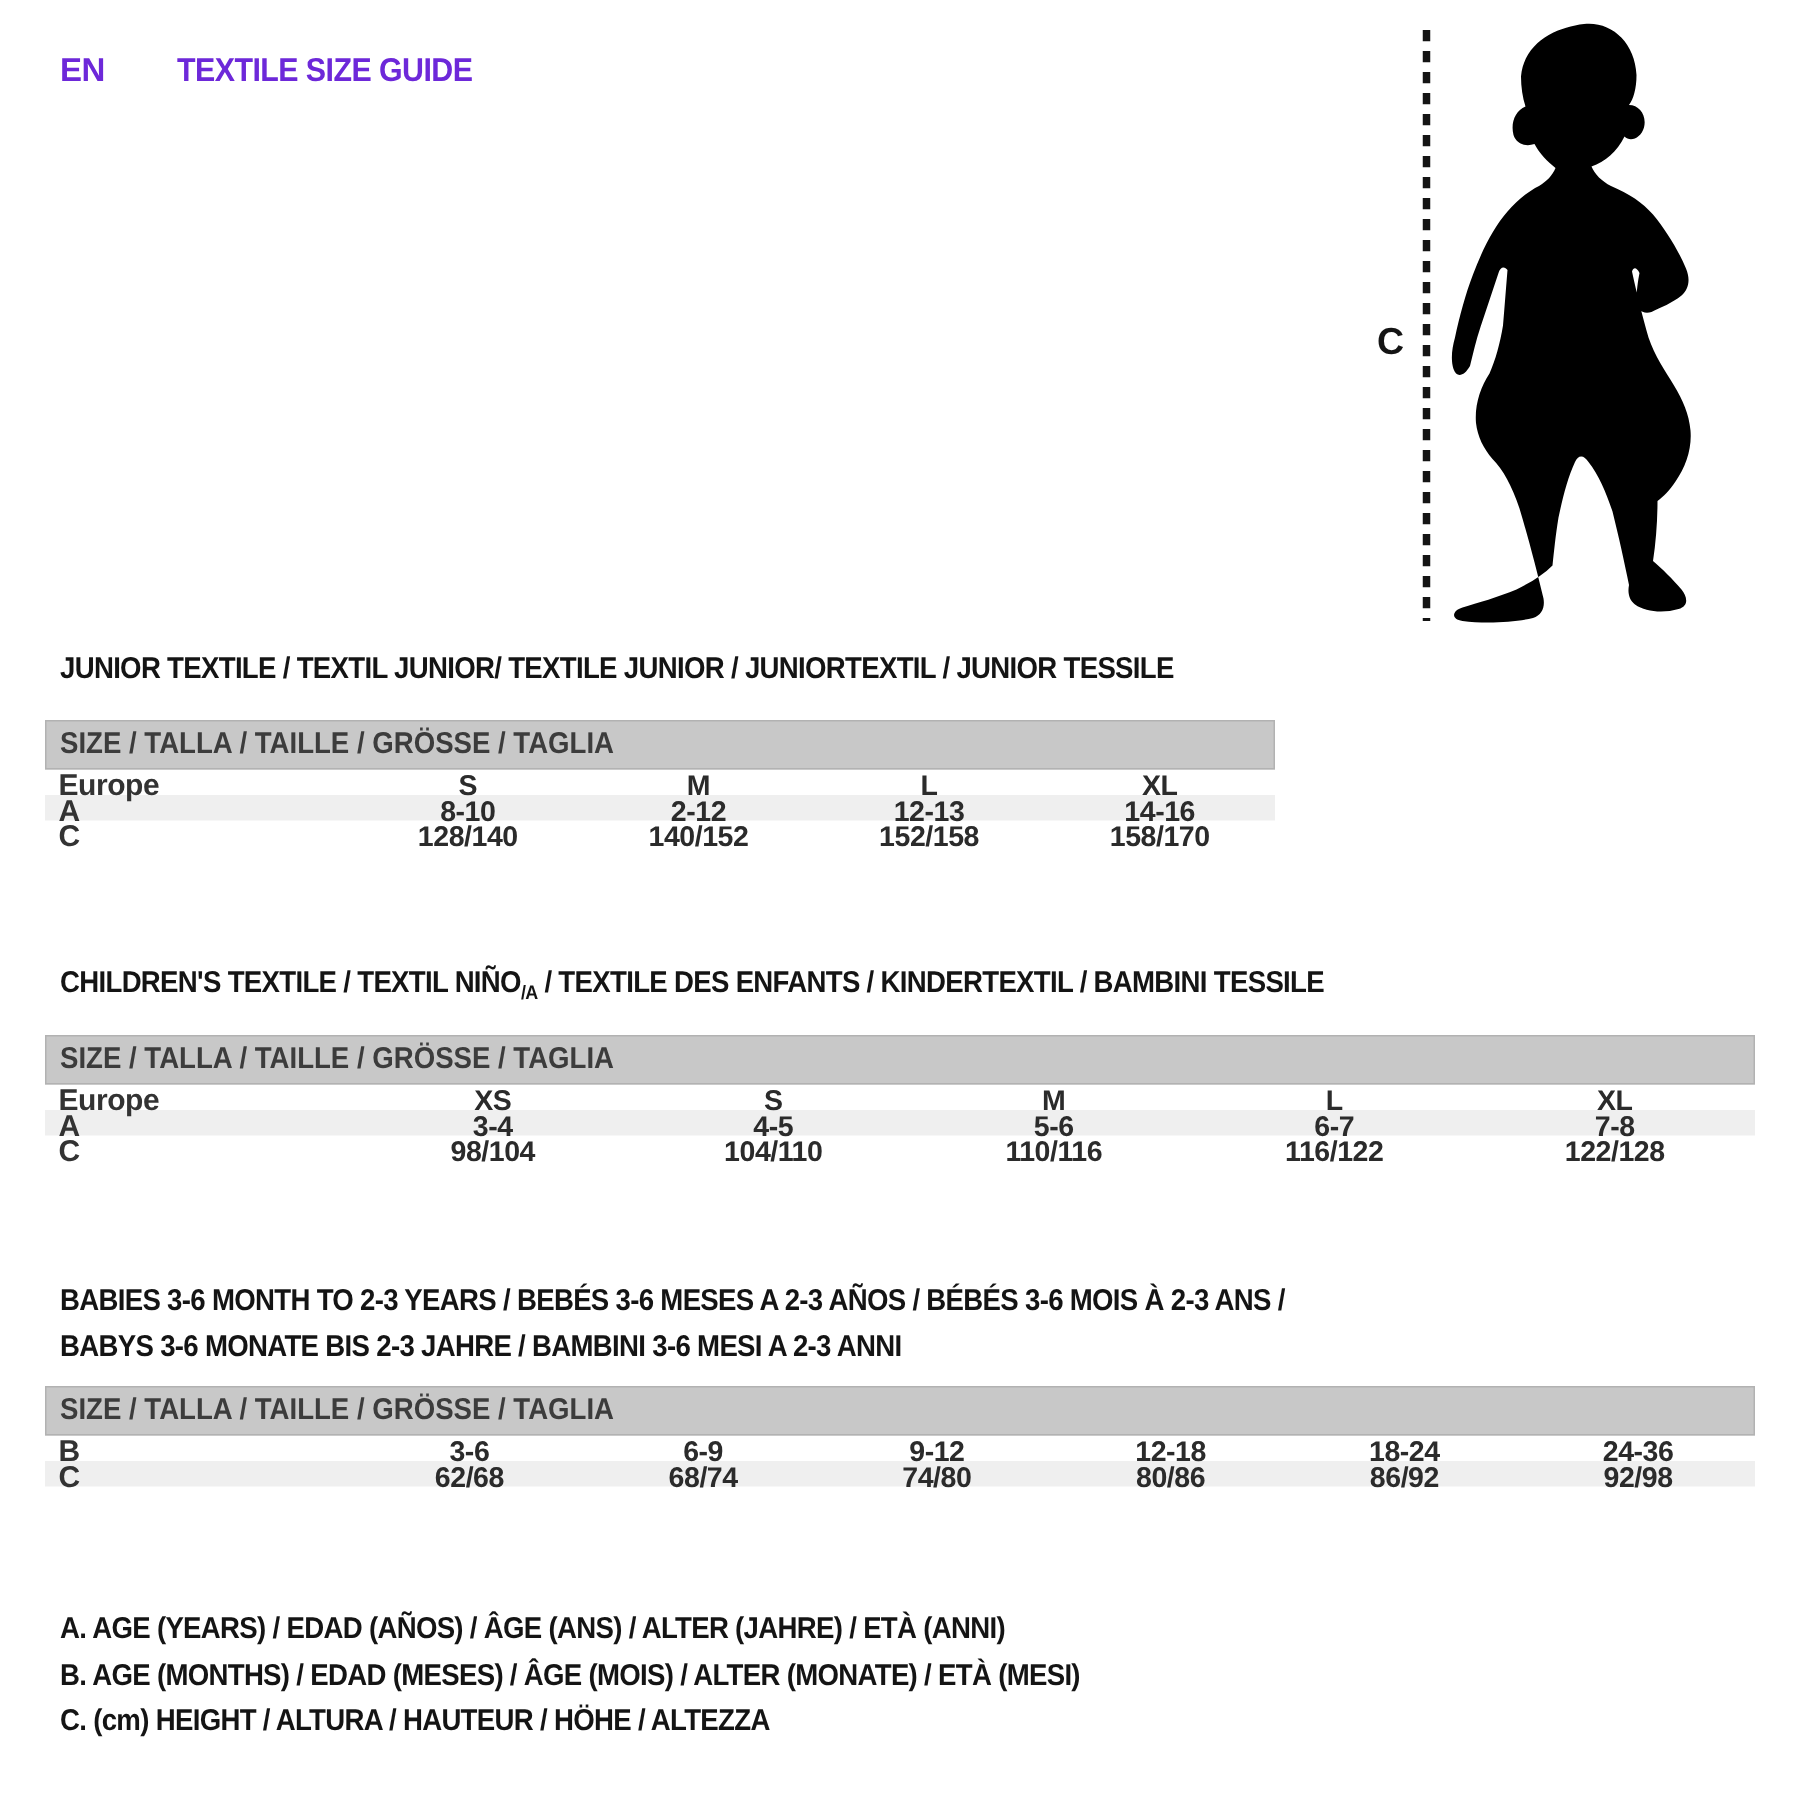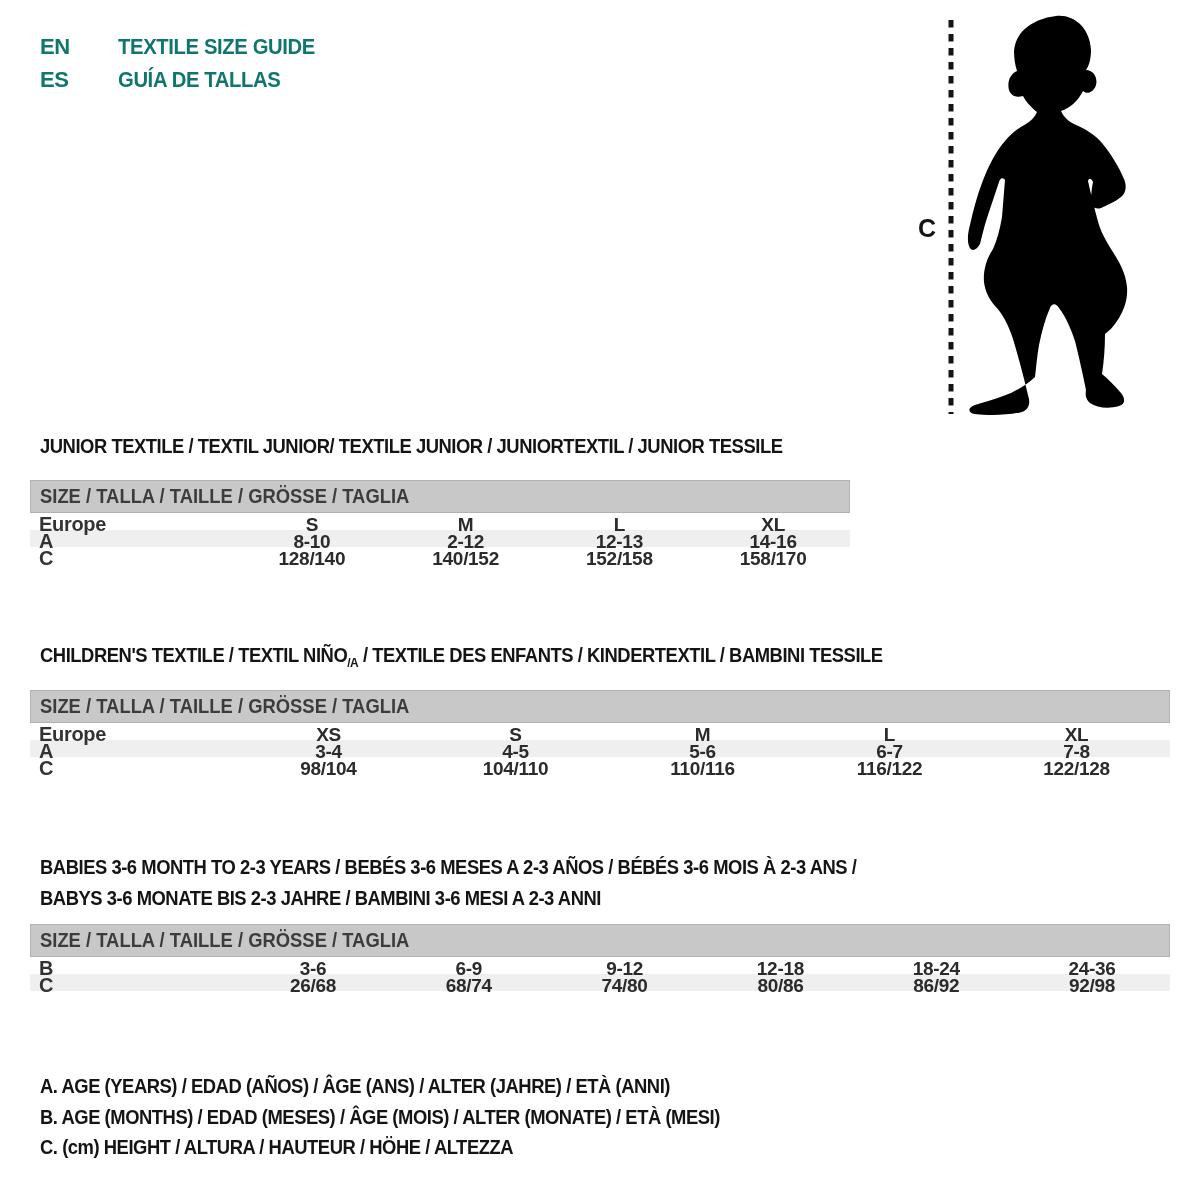--- a/index.html
+++ b/index.html
@@ -8,21 +8,21 @@
     font-family:"Liberation Sans", sans-serif;
     color:#1a1a1a; position:relative; overflow:hidden;
   }
   .canvas{position:absolute;left:0;top:0;width:1200px;height:1200px;}
 
   
   .cond{display:inline-block;transform:scaleX(.92);transform-origin:left center;white-space:nowrap;}
 
   
   .langs{position:absolute;left:40px;top:30px;}
-  .lang-row{display:flex;align-items:center;height:33.5px;font-size:22px;font-weight:700;letter-spacing:-.4px;color:#0f766e;}
+  .lang-row{display:flex;align-items:center;height:33.5px;font-size:22px;font-weight:700;letter-spacing:-.4px;color:#6d28d9;}
   .lang-code{width:78px;flex:0 0 78px;}
 
   
   .figure-svg{position:absolute;left:938px;top:8px;}
   .measure-label{position:absolute;left:912px;top:214px;width:30px;text-align:center;font-size:25px;font-weight:700;color:#141414;}
 
   
   .sec-head{position:absolute;left:40px;font-size:20px;font-weight:700;letter-spacing:-.5px;color:#141414;white-space:nowrap;transform:scaleX(.92);transform-origin:left top;line-height:24px;}
   .sub{font-size:13px;vertical-align:sub;}
 
@@ -45,24 +45,20 @@
 </style>
 </head>
 <body>
 
 <div class="canvas">
 
   <div class="langs">
     <div class="lang-row">
       <span class="lang-code">EN</span>
       <span class="cond">TEXTILE SIZE GUIDE</span>
-    </div>
-    <div class="lang-row">
-      <span class="lang-code">ES</span>
-      <span class="cond">GUÍA DE TALLAS</span>
     </div>
   </div>
 
   <div class="measure-label">C</div>
   <svg class="figure-svg" width="210" height="412" viewBox="0 0 210 412" aria-hidden="true">
     <line x1="13" y1="12" x2="13" y2="406" stroke="#141414" stroke-width="5" stroke-dasharray="7.5 6.5"></line>
     <path fill="#000000" d="
       M 118 8
       C 136 6 152 20 153 42
       C 153 51 151 58 148 62
@@ -191,21 +187,21 @@
       <div class="label">B</div>
       <div class="cell">3-6</div>
       <div class="cell">6-9</div>
       <div class="cell">9-12</div>
       <div class="cell">12-18</div>
       <div class="cell">18-24</div>
       <div class="cell">24-36</div>
     </div>
     <div class="trow cols6 stripe">
       <div class="label">C</div>
-      <div class="cell">26/68</div>
+      <div class="cell">62/68</div>
       <div class="cell">68/74</div>
       <div class="cell">74/80</div>
       <div class="cell">80/86</div>
       <div class="cell">86/92</div>
       <div class="cell">92/98</div>
     </div>
   </div>
 
   <div class="legend">
     <div class="legend-line">A. AGE (YEARS) / EDAD (AÑOS) / ÂGE (ANS) / ALTER (JAHRE) / ETÀ (ANNI)</div>

